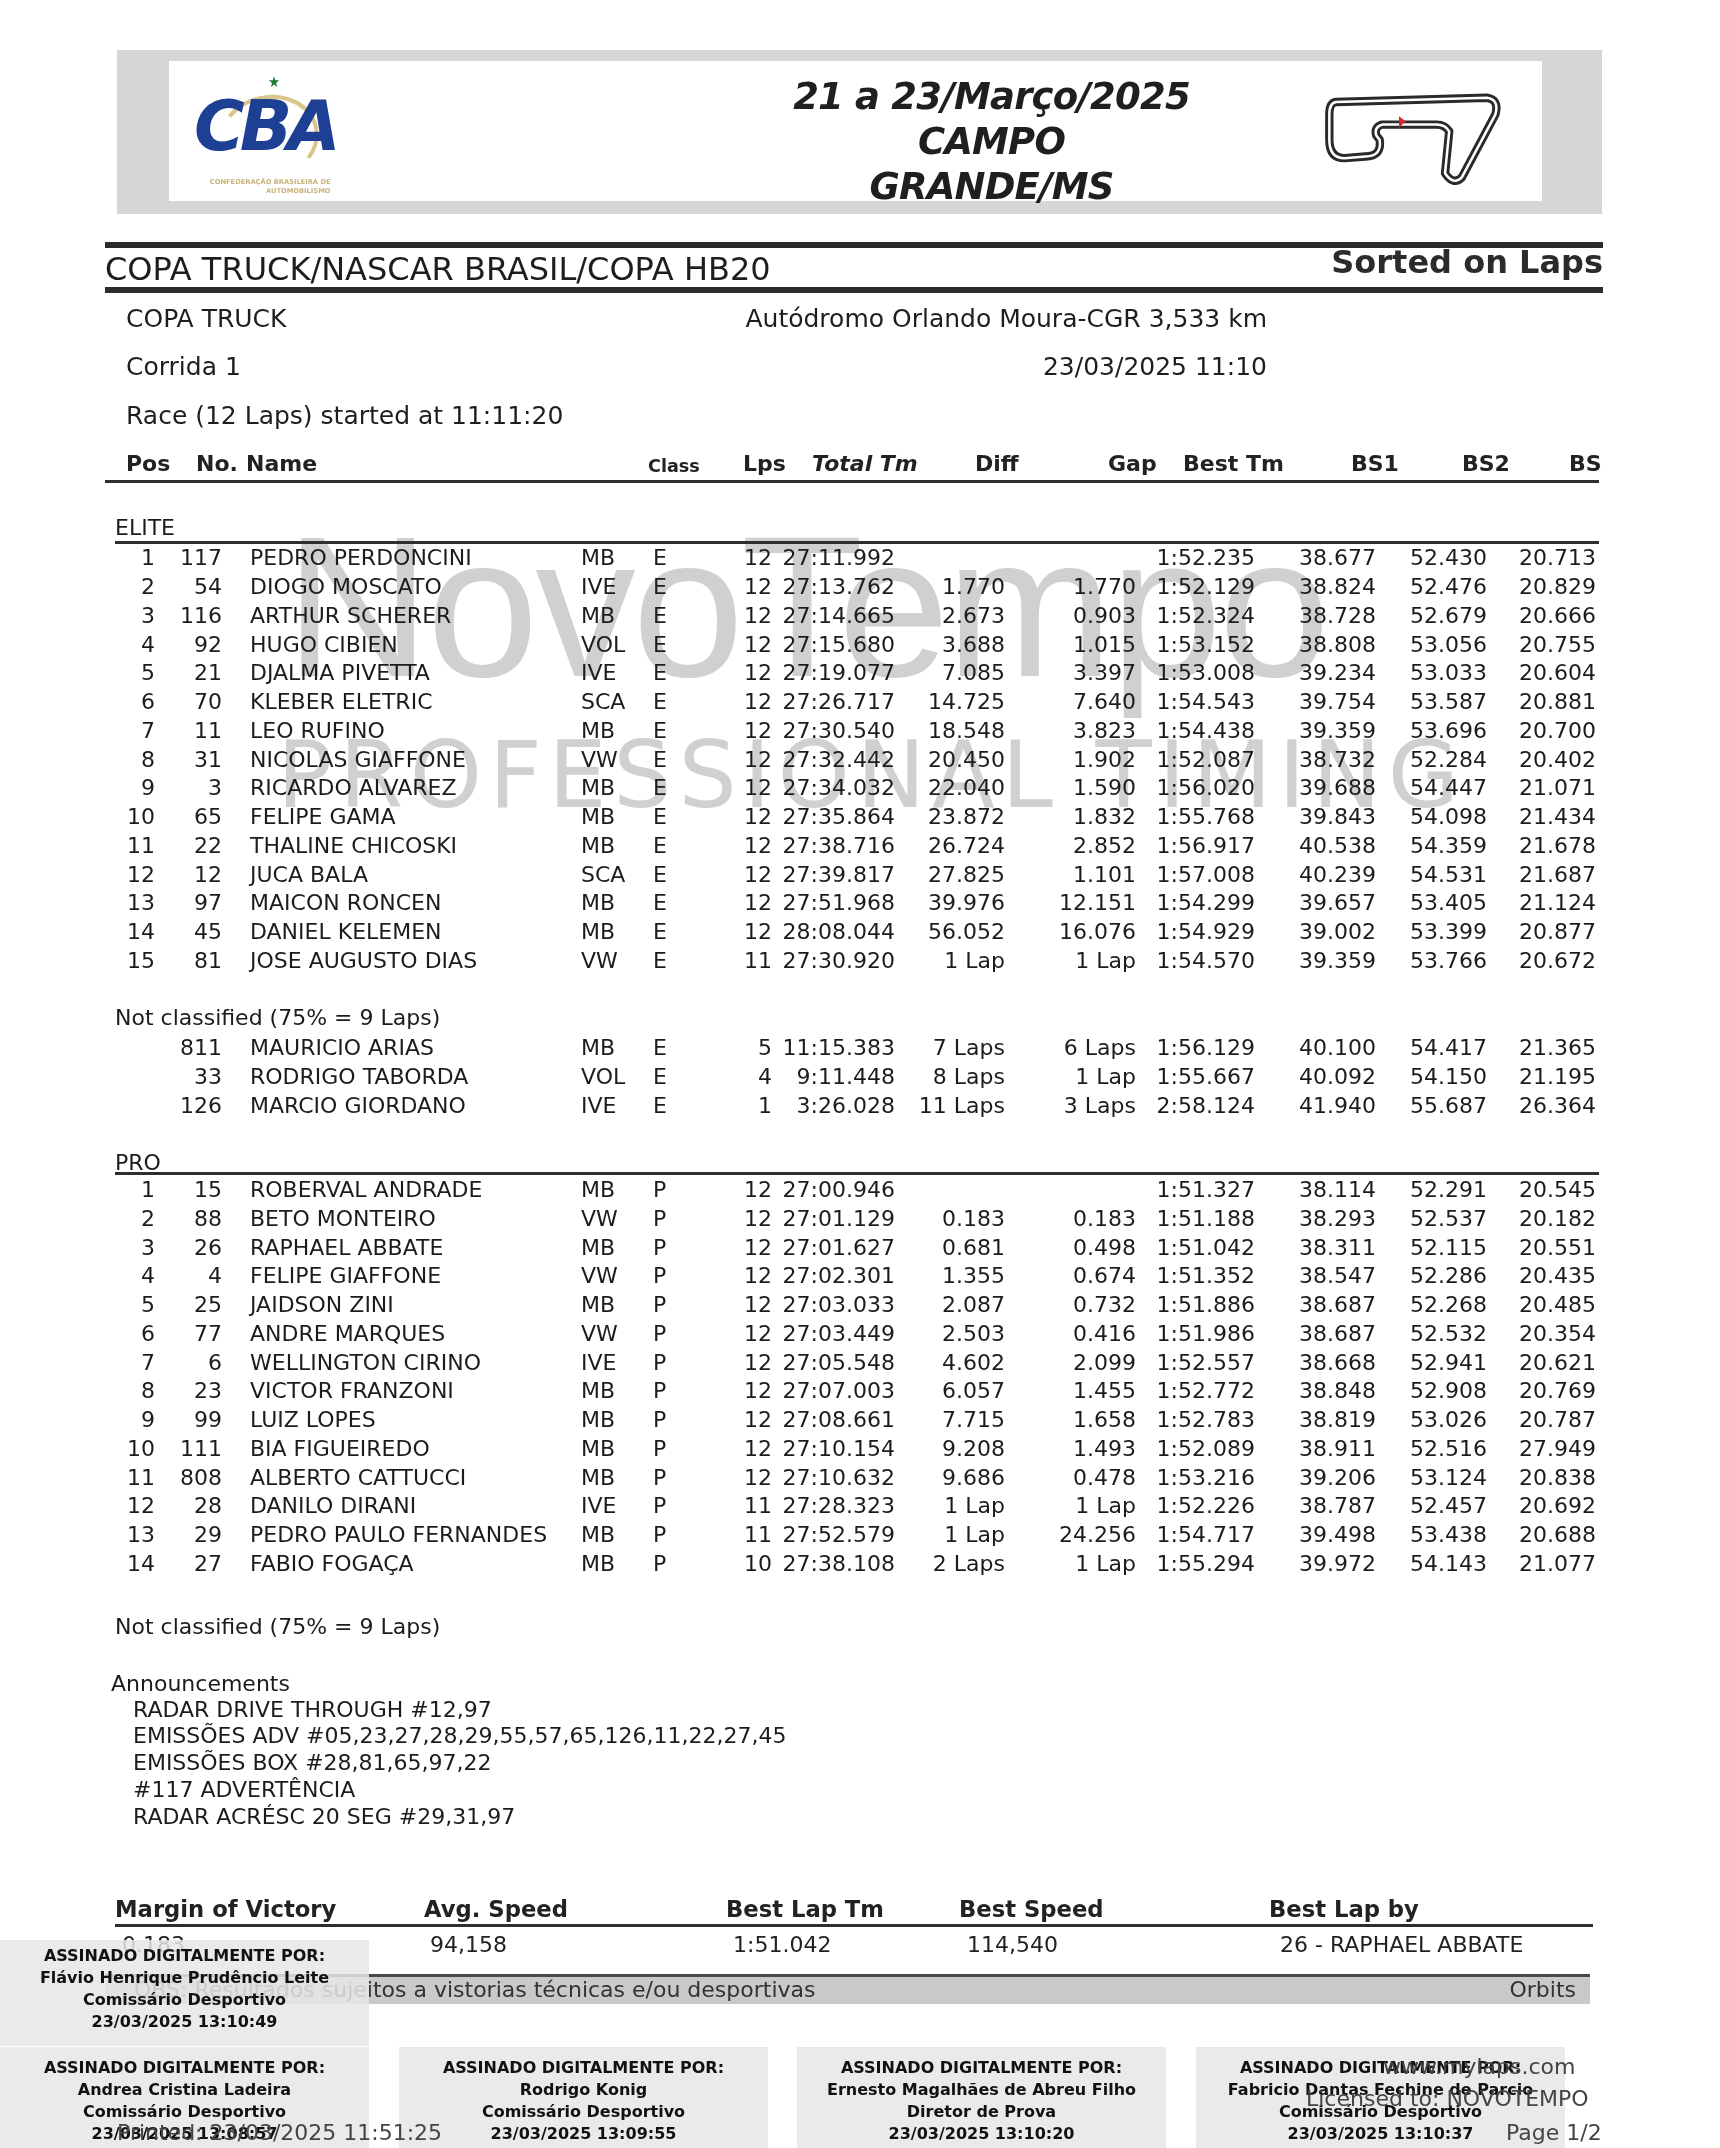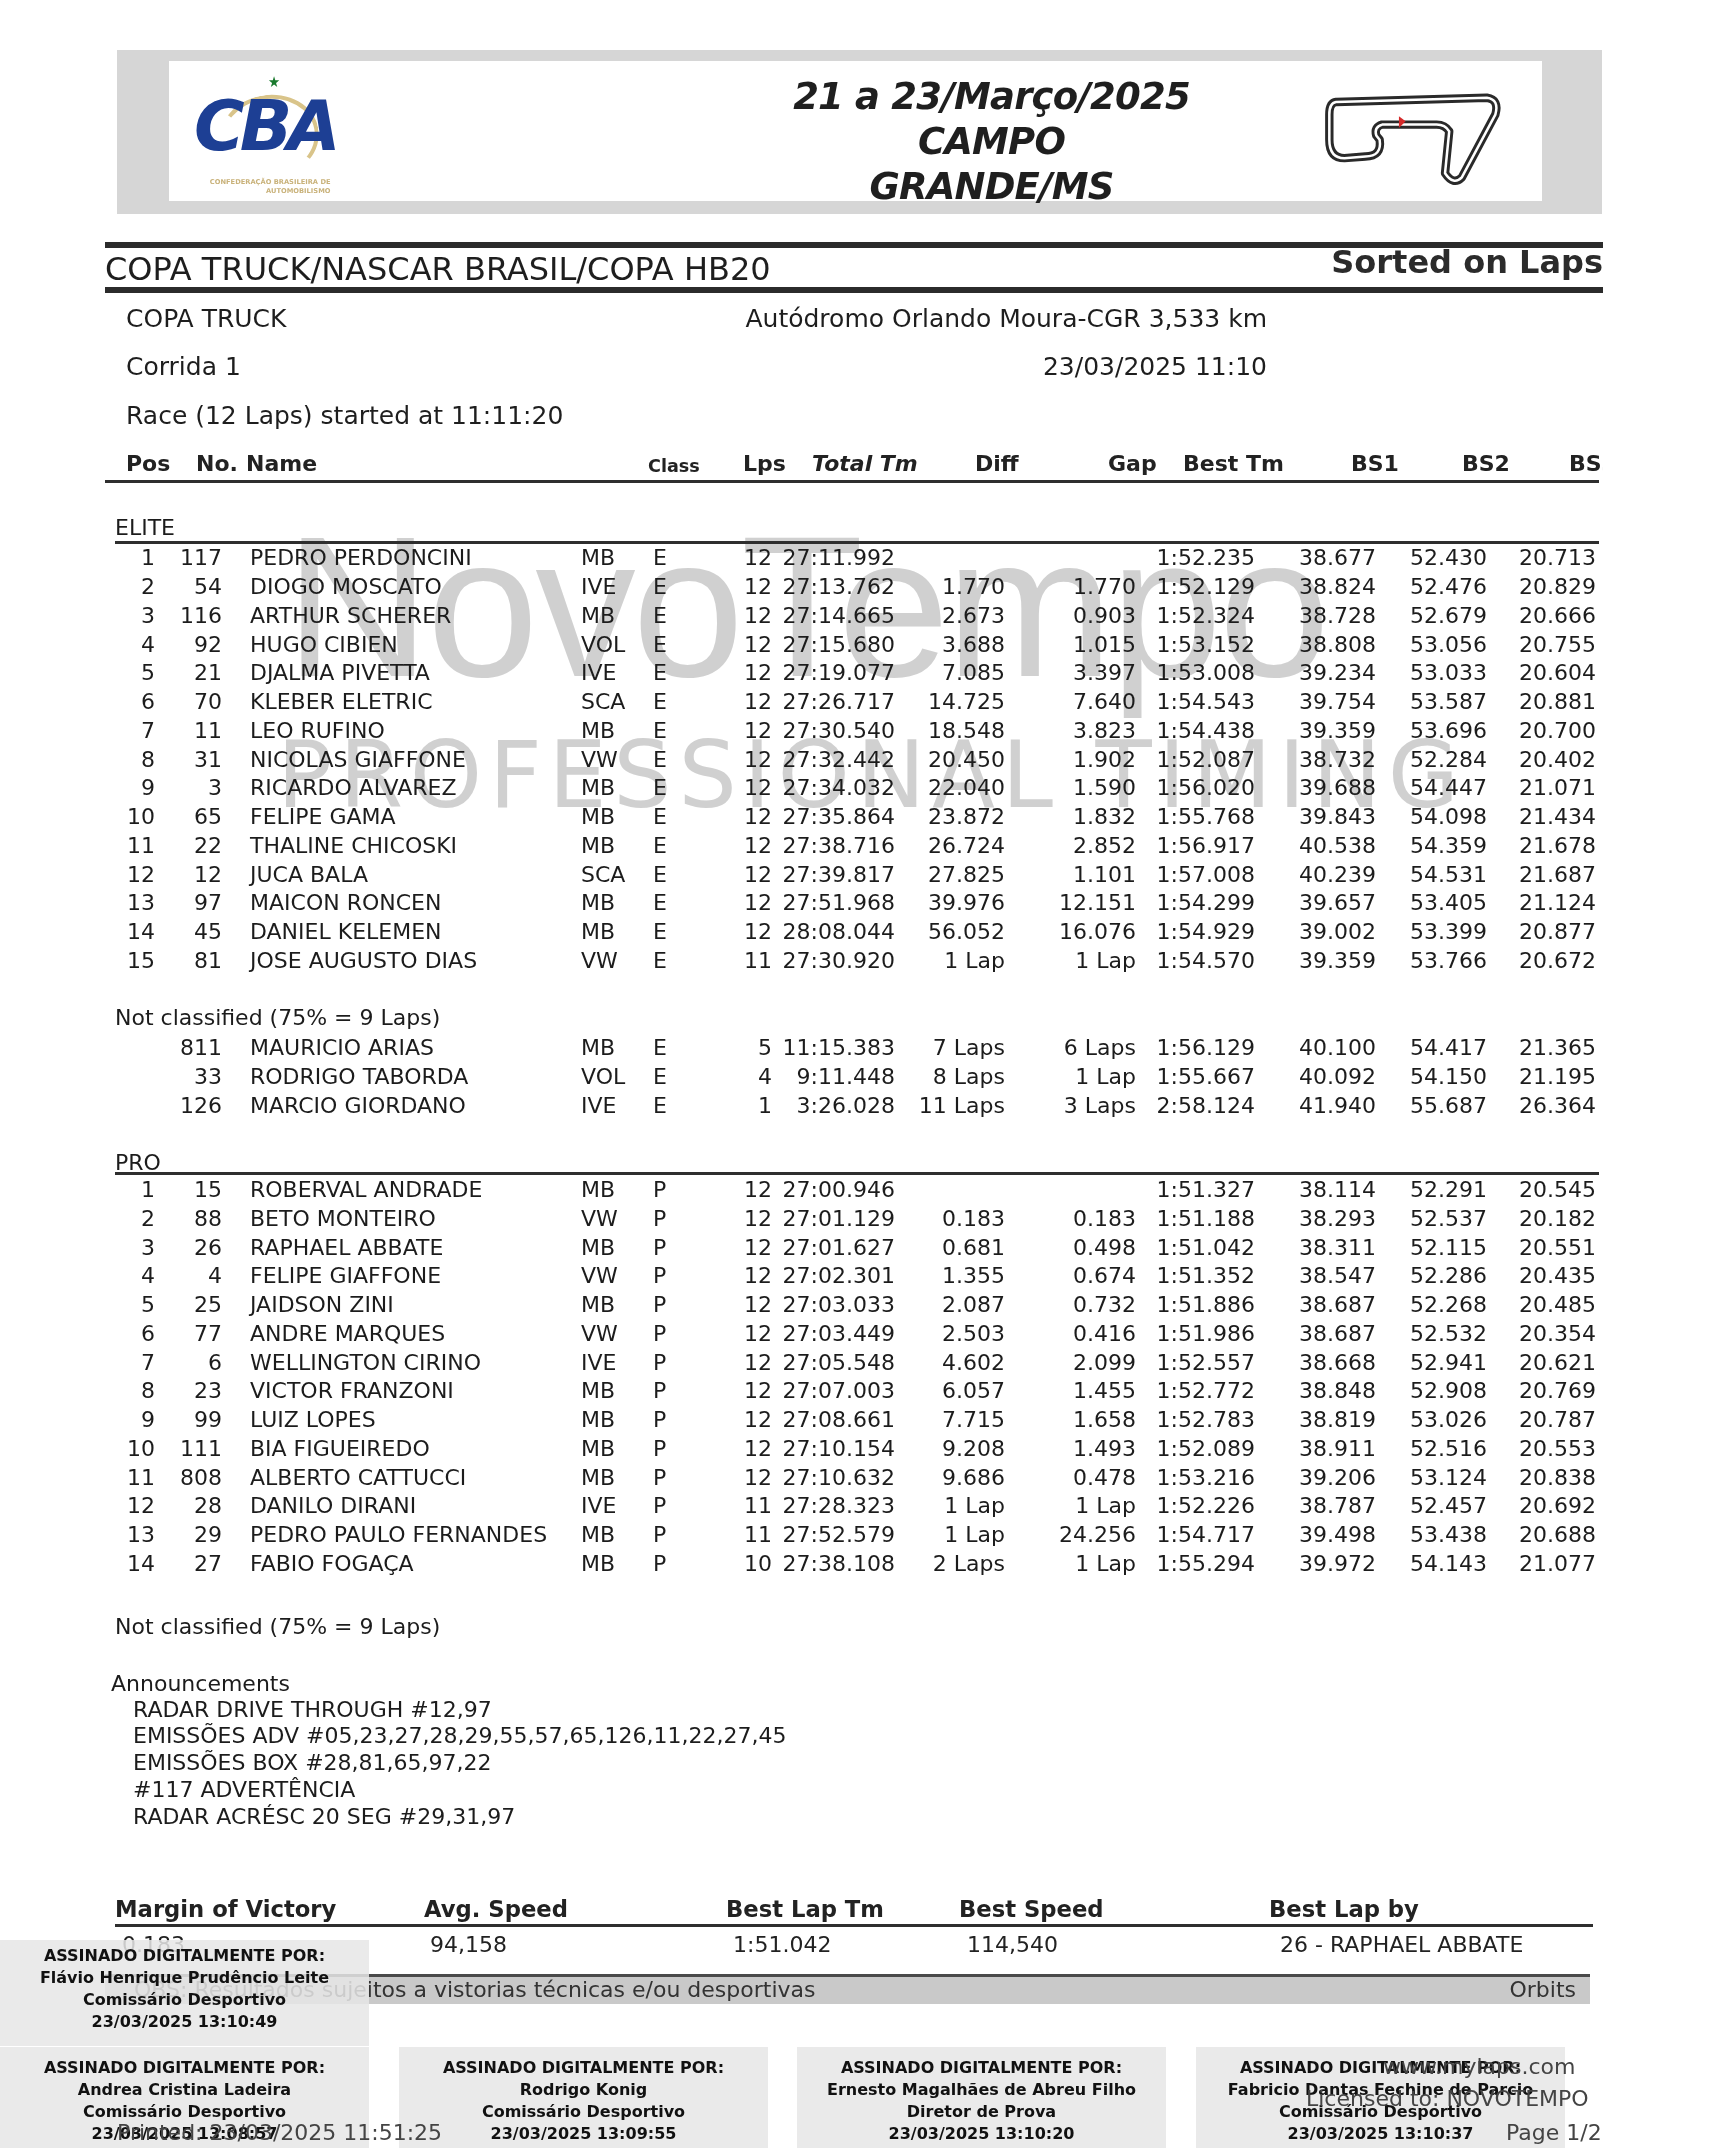--- a/index.html
+++ b/index.html
@@ -553,21 +553,21 @@
       <span class="c-name">BIA FIGUEIREDO</span>
       <span class="c-mk">MB</span>
       <span class="c-cls">P</span>
       <span class="c-lps r">12</span>
       <span class="c-tot r">27:10.154</span>
       <span class="c-diff r">9.208</span>
       <span class="c-gap r">1.493</span>
       <span class="c-best r">1:52.089</span>
       <span class="c-bs1 r">38.911</span>
       <span class="c-bs2 r">52.516</span>
-      <span class="c-bs3 r">20.553</span>
+      <span class="c-bs3 r">27.949</span>
     </div>
     <div class="row txt" style="top: 1465px;">
       <span class="c-pos r">11</span>
       <span class="c-no r">808</span>
       <span class="c-name">ALBERTO CATTUCCI</span>
       <span class="c-mk">MB</span>
       <span class="c-cls">P</span>
       <span class="c-lps r">12</span>
       <span class="c-tot r">27:10.632</span>
       <span class="c-diff r">9.686</span>

